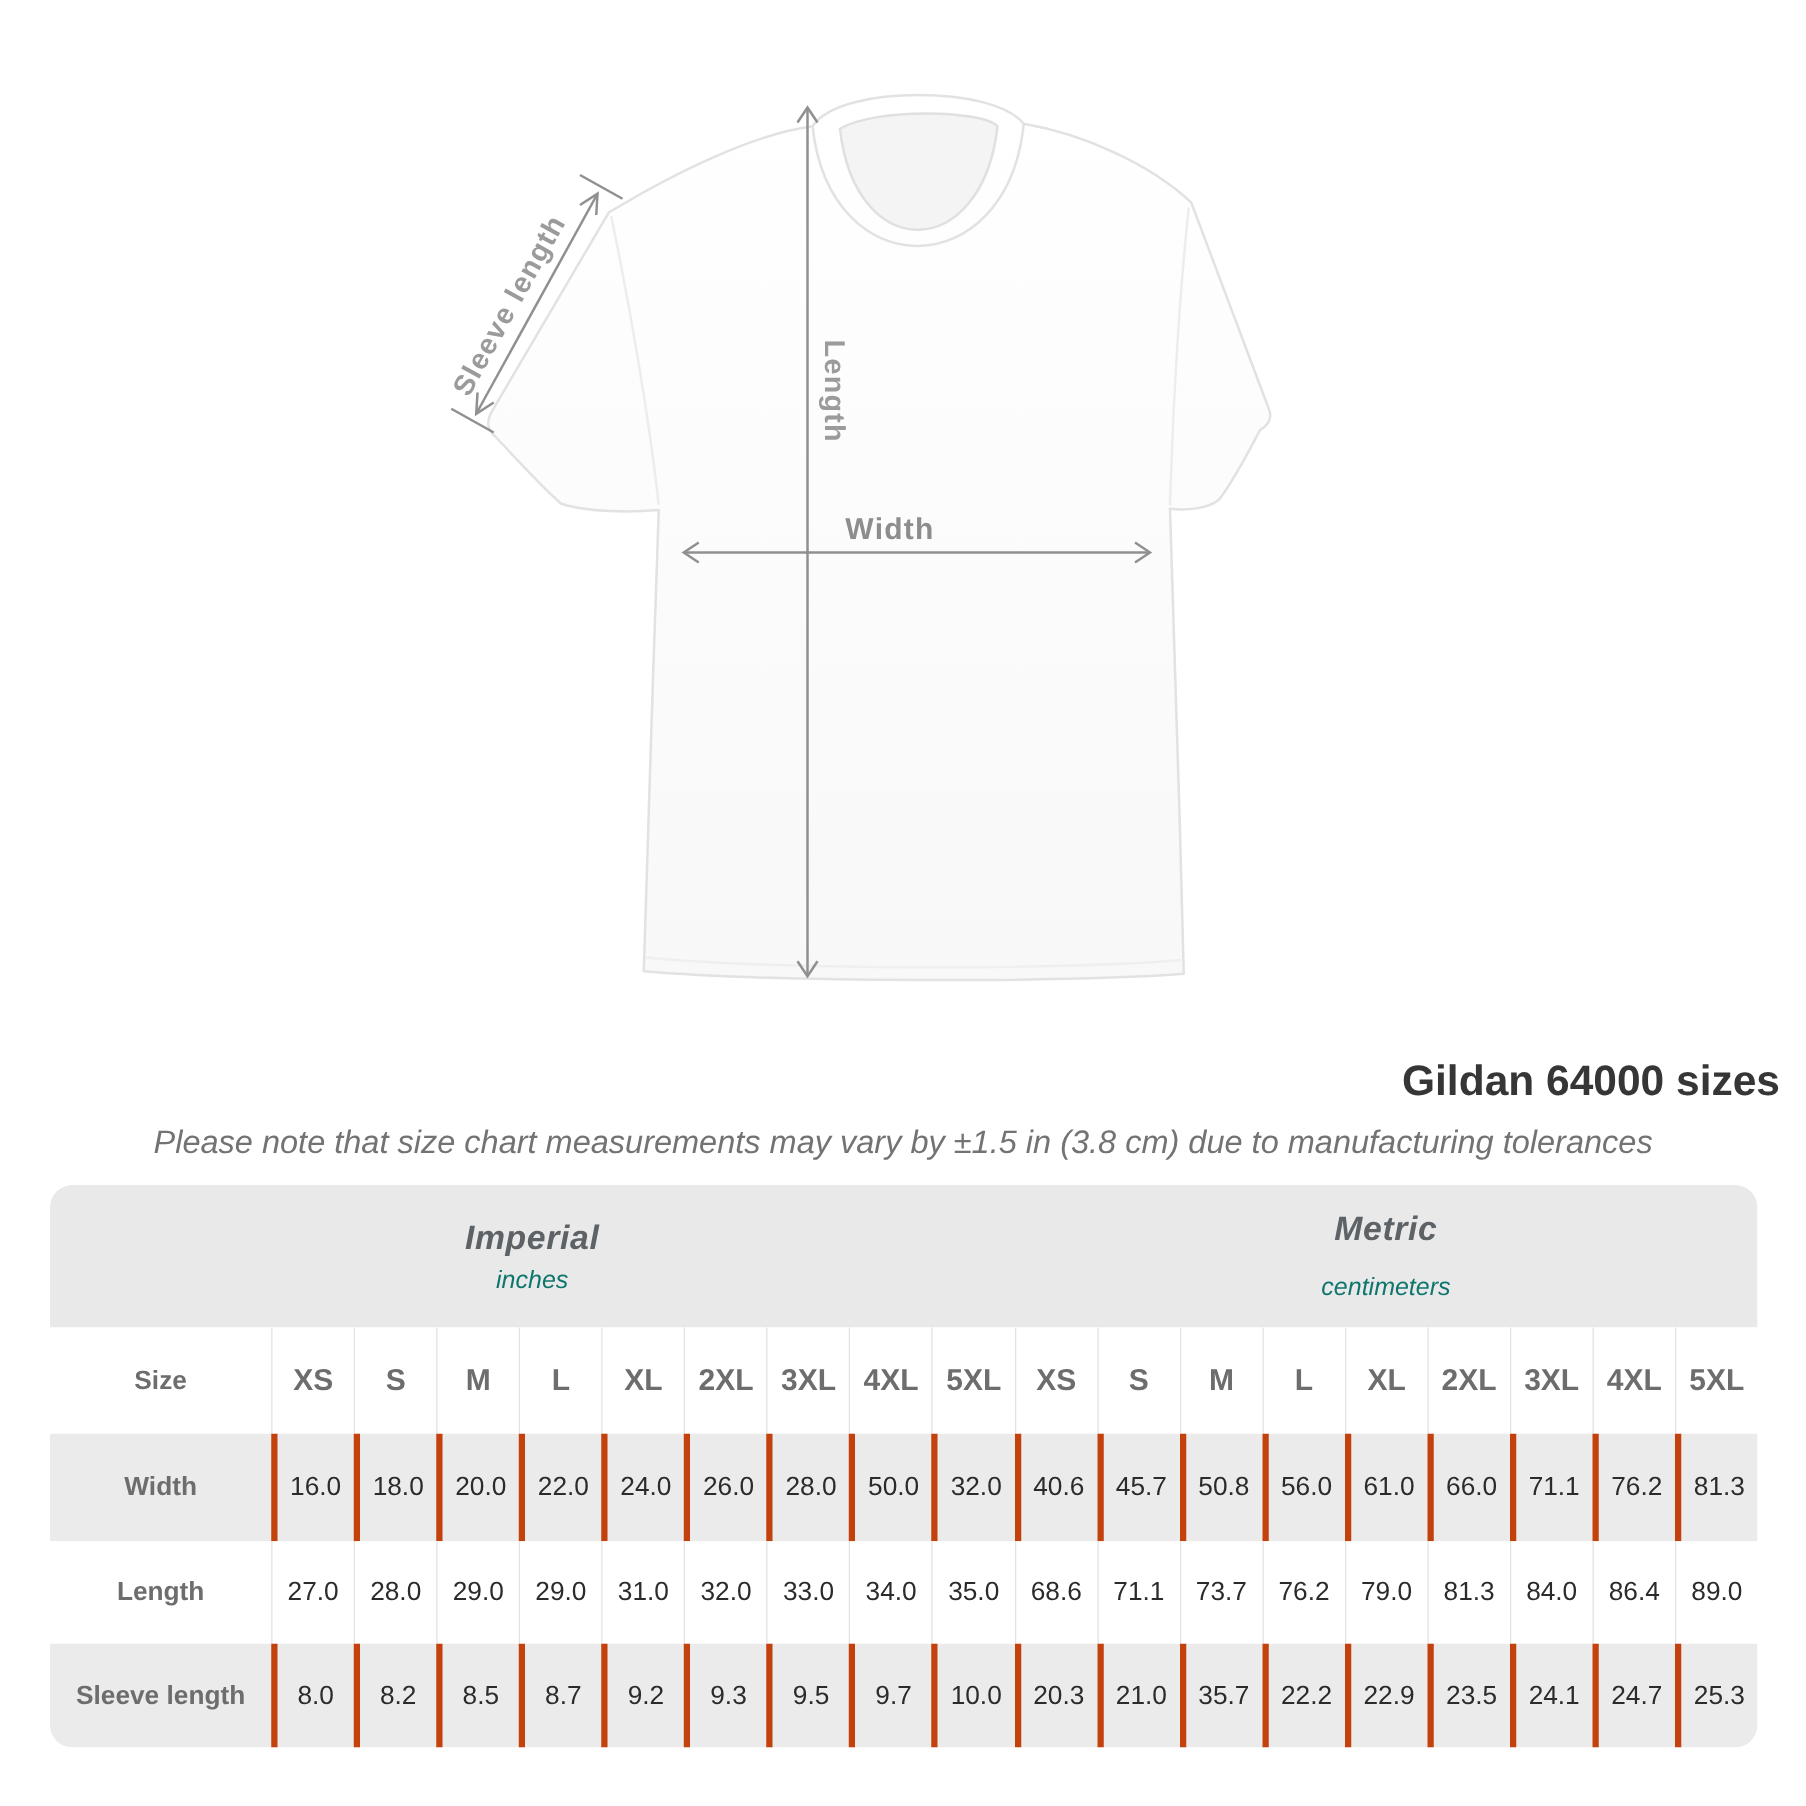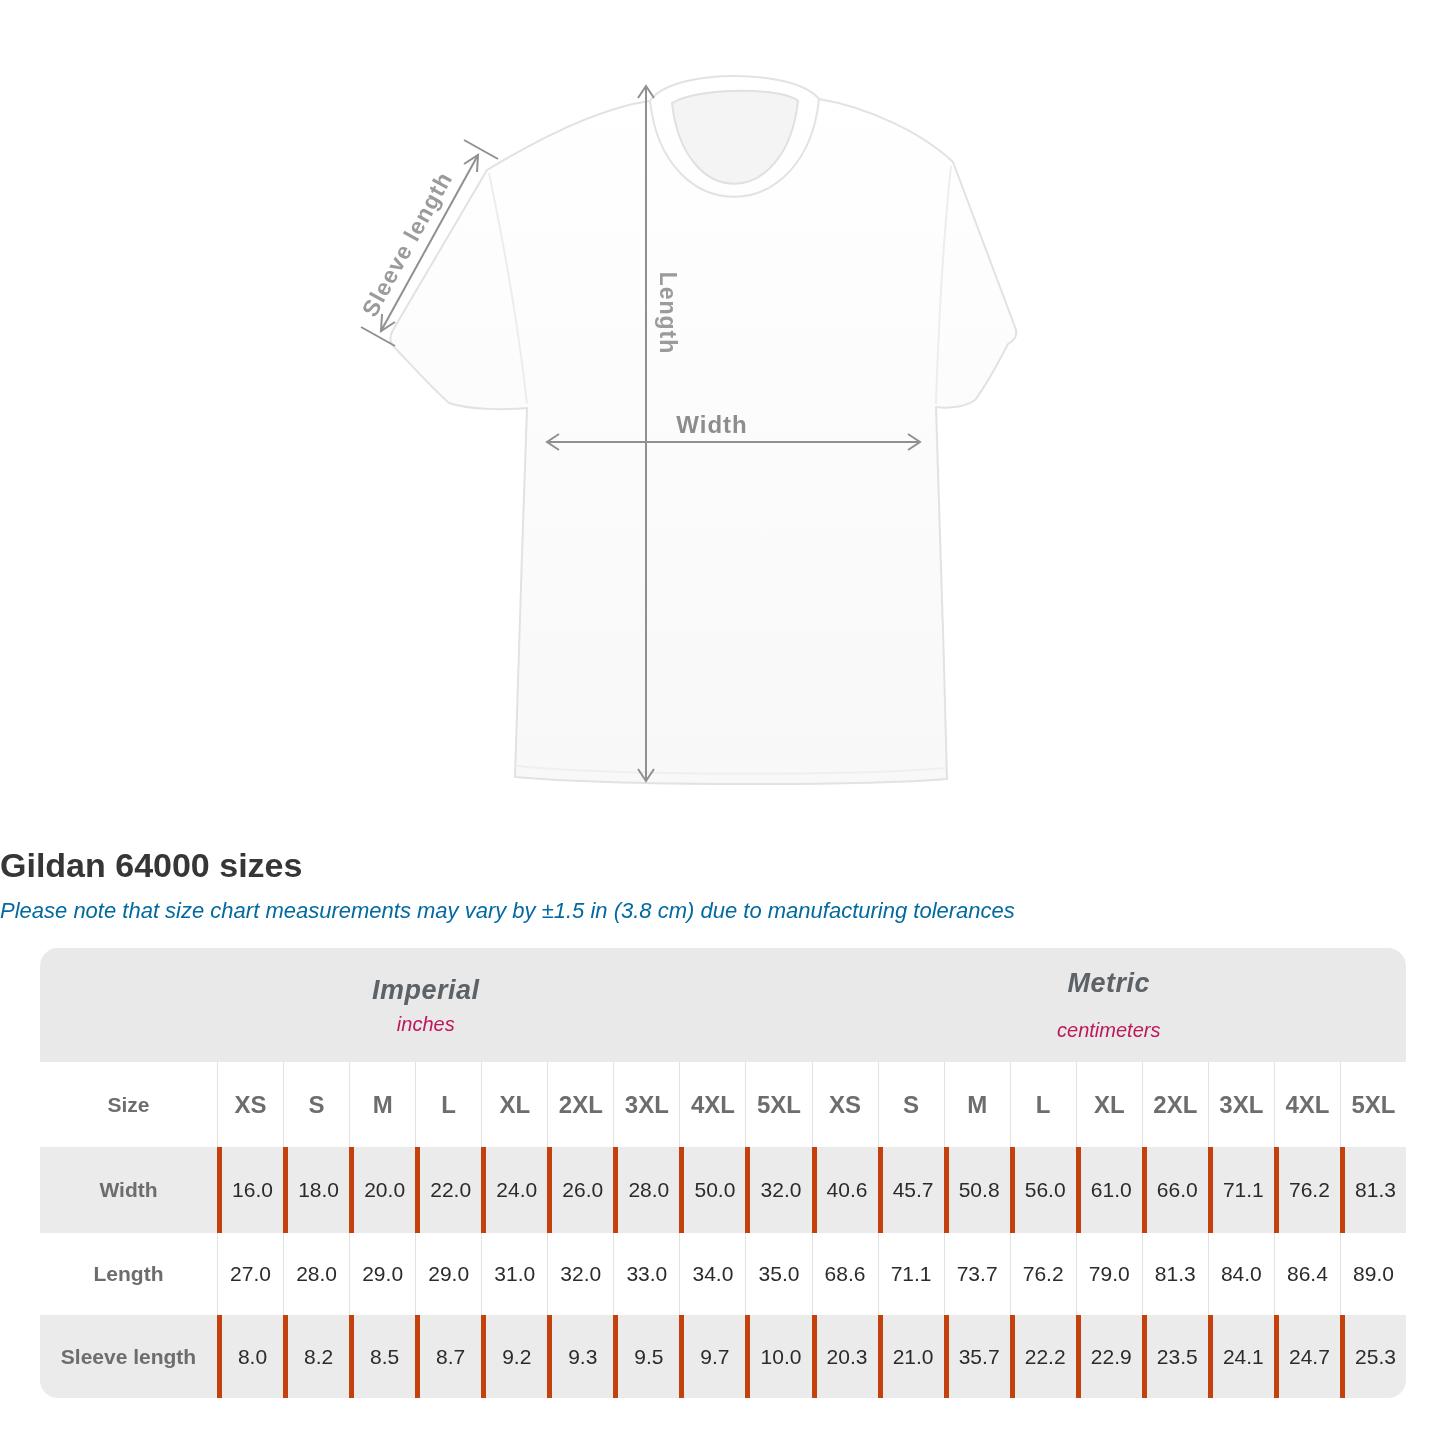--- a/index.html
+++ b/index.html
@@ -6,37 +6,37 @@
   body{width:1445px;height:1445px;font-family:"Liberation Sans",sans-serif;}
   .stage{position:relative;width:1445px;height:1445px;background:#ffffff;overflow:hidden;}
 
   
   .shirt-svg{position:absolute;top:0;left:0;}
   .dim-line{stroke:#909090;stroke-width:2;fill:none;}
   .dim-label{font-weight:bold;font-size:23px;fill:#9b9b9b;letter-spacing:1px;}
   .dim-label-width{font-weight:bold;font-size:24px;fill:#8d8d8d;letter-spacing:1px;}
 
   
-  .page-title{position:absolute;top:846px;left:0;width:1424px;text-align:left;
+  .page-title{position:absolute;top:846px;left:0;width:1424px;text-align:right;
     font-size:34px;font-weight:bold;color:#363636;}
-  .page-subtitle{position:absolute;top:898px;left:0;width:1445px;
-    font-size:22px;font-style:italic;color:#0369a1;}
+  .page-subtitle{position:absolute;top:898px;left:0;width:1445px;text-align:center;
+    font-size:26px;font-style:italic;color:#737373;}
 
   
   .tbl{position:absolute;top:948px;left:40px;width:1366px;height:450px;
     display:grid;grid-template-columns:177px repeat(18,1fr);
     grid-template-rows:114px 85px 86px 82px 83px;
     border-radius:18px;overflow:hidden;background:#ffffff;}
   .row{display:contents;}
   .gh{grid-row:1;background:#e9e9e9;display:flex;flex-direction:column;
     align-items:center;justify-content:center;gap:7px;}
   .gh1{grid-column:1/11;}
   .gh2{grid-column:11/20;gap:20px;}
   .group-name{font-size:27px;font-weight:bold;font-style:italic;color:#5d6267;letter-spacing:.5px;}
-  .group-unit{font-size:20px;font-style:italic;color:#be185d;}
+  .group-unit{font-size:20px;font-style:italic;color:#0f766e;}
   .c{display:flex;align-items:center;justify-content:center;background:#ffffff;
     font-size:21px;color:#2b2b2b;border-left:1px solid #e2e2e2;}
   .lab{border-left:none;font-weight:bold;color:#6d6d6d;font-size:21px;}
   .sz{font-weight:bold;color:#6d6d6d;font-size:24px;}
   .odd .c{background:#ebebeb;border-left:5px solid #c2410c;}
   .odd .lab{border-left:none;}
 </style>
 </head>
 <body>
 

